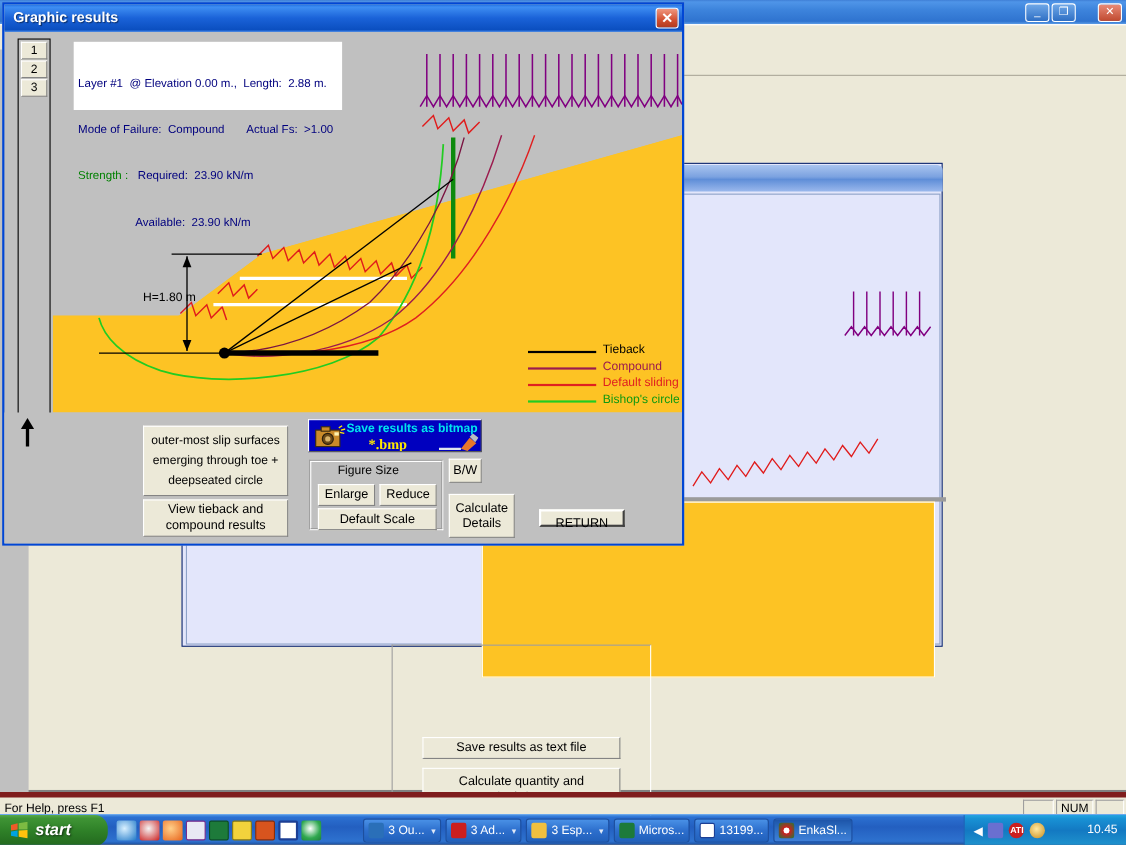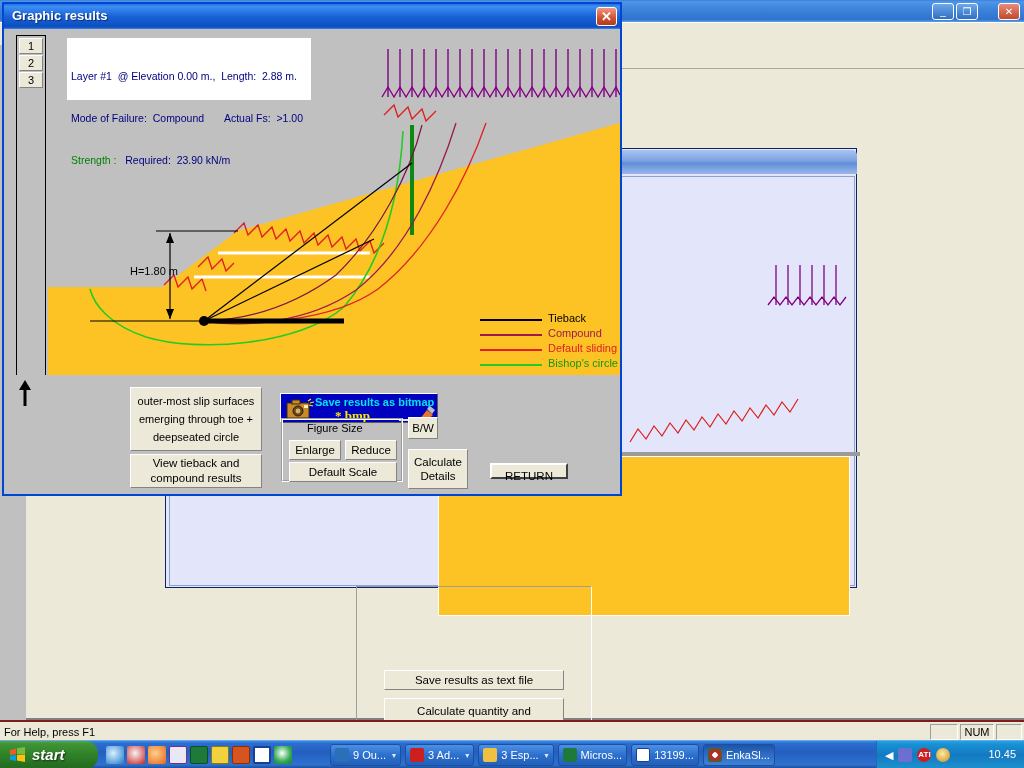--- a/index.html
+++ b/index.html
@@ -32,21 +32,21 @@
   }
   #main-sep { position: absolute; left:0; top: 45px; width: 1024px; height: 1px; background: #aca899; }
   #main-leftstrip {
     position: absolute; left: 0; top: 22px; width: 26px; height: 696px; background: #c0c0c0;
   }
   #main-leftline { position:absolute; left: 12px; top: 40px; width: 1px; height: 18px; background: #800080; }
 
   
   #statusbar {
     position: absolute; left: 0; top: 720px; width: 1024px; height: 20px;
-    background: #ece9d8; border-top: 2px solid #7f1d1d;
+    background: #ece9d8; border-top: 5px solid #7f1d1d;
     font-size: 11px; color: #000;
   }
   #status-text { position: absolute; left: 4px; top: 4px; }
   .status-pane {
     position: absolute; top: 2px; height: 16px;
     border-left: 1px solid #9e9e9e; border-top: 1px solid #9e9e9e;
     border-right: 1px solid #fff; border-bottom: 1px solid #fff;
     font-size: 11px; text-align: center; line-height: 14px;
   }
   #pane-a { left: 930px; width: 28px; }
@@ -173,21 +173,20 @@
     font-size: 11px; text-align: center; line-height: 18px; padding-top: 4px;
   }
   #btn-viewtieback {
     position: absolute; left: 126px; top: 79px; width: 132px; height: 34px;
     display:flex; flex-direction:column; align-items:center; justify-content:center; line-height:15px;
   }
   #btn-savebmp {
     position: absolute; left: 276px; top: 377px; width: 158px; height: 30px;
     background: #0000bf; border: 1px solid; border-color:#fff #5a5a5a #5a5a5a #fff;
     overflow: hidden;
-    margin-top: 12px;
   }
   #savebmp-t1 { position:absolute; left: 34px; top: 2px; color:#00e5ee; font-size: 11px; font-weight: bold; }
   #savebmp-t2 { position:absolute; left: 54px; top: 14px; color:#ffe800; font-size: 13px; font-weight: bold; font-family: Liberation Serif, serif; }
   #cam-icon { position:absolute; left: 5px; top: 4px; width: 28px; height: 22px; }
   #brush-icon { position:absolute; left: 118px; top: 12px; width: 36px; height: 16px; }
 
   #figsize-group {
     position: absolute; left: 277px; top: 414px; width: 122px; height: 64px;
     border: 1px solid; border-color: #9e9e9e #fff #fff #9e9e9e;
   }
@@ -381,20 +380,21 @@
         <polygon points="122,198 118,208 126,208" fill="#000000"></polygon>
         <polygon points="122,284 118,274 126,274" fill="#000000"></polygon>
       </svg>
 
       <div style="position:absolute;left:82px;top:230px;font-size:11px;color:#000;z-index:8;">H=1.80 m</div>
 
       <div id="infobox">
         <div>Layer #1  @ Elevation 0.00 m.,  Length:  2.88 m.</div>
         <div>Mode of Failure:  Compound       Actual Fs:  &gt;1.00</div>
         <div><span class="green">Strength :</span><span>   Required:  23.90 kN/m</span></div>
+        <div>                  Available:  23.90 kN/m</div>
       </div>
 
       <div id="legend">
         <div class="leg-row">
           <div class="leg-line" style="background:#000000;"></div>
           <div class="leg-label" style="color:#000000;">Tieback</div>
         </div>
         <div class="leg-row">
           <div class="leg-line" style="background:#9b1b4e;"></div>
           <div class="leg-label" style="color:#9b1b4e;">Compound</div>
@@ -487,21 +487,21 @@
       <div class="ql-icon" style="background:#1d7a3a;border:1px solid #0c4d22;"></div>
       <div class="ql-icon" style="background:#f2d23c;border:1px solid #8a7a10;"></div>
       <div class="ql-icon" style="background:#d8541e;border:1px solid #8a2d08;"></div>
       <div class="ql-icon" style="background:#fff;border:2px solid #1c3f94;"></div>
       <div class="ql-icon" style="background:radial-gradient(circle at 45% 40%,#fff,#2fa84f 60%,#1f7f3a);"></div>
     </div>
 
     <div id="tasks">
       <div class="task-btn">
         <span class="task-ico" style="background:#2a6fb8;"></span>
-        <span>9 Ou...</span>
+        <span>3 Ou...</span>
         <span class="task-caret">▾</span>
       </div>
       <div class="task-btn">
         <span class="task-ico" style="background:#cc1f1f;"></span>
         <span>3 Ad...</span>
         <span class="task-caret">▾</span>
       </div>
       <div class="task-btn">
         <span class="task-ico" style="background:#f0c040;"></span>
         <span>3 Esp...</span>

